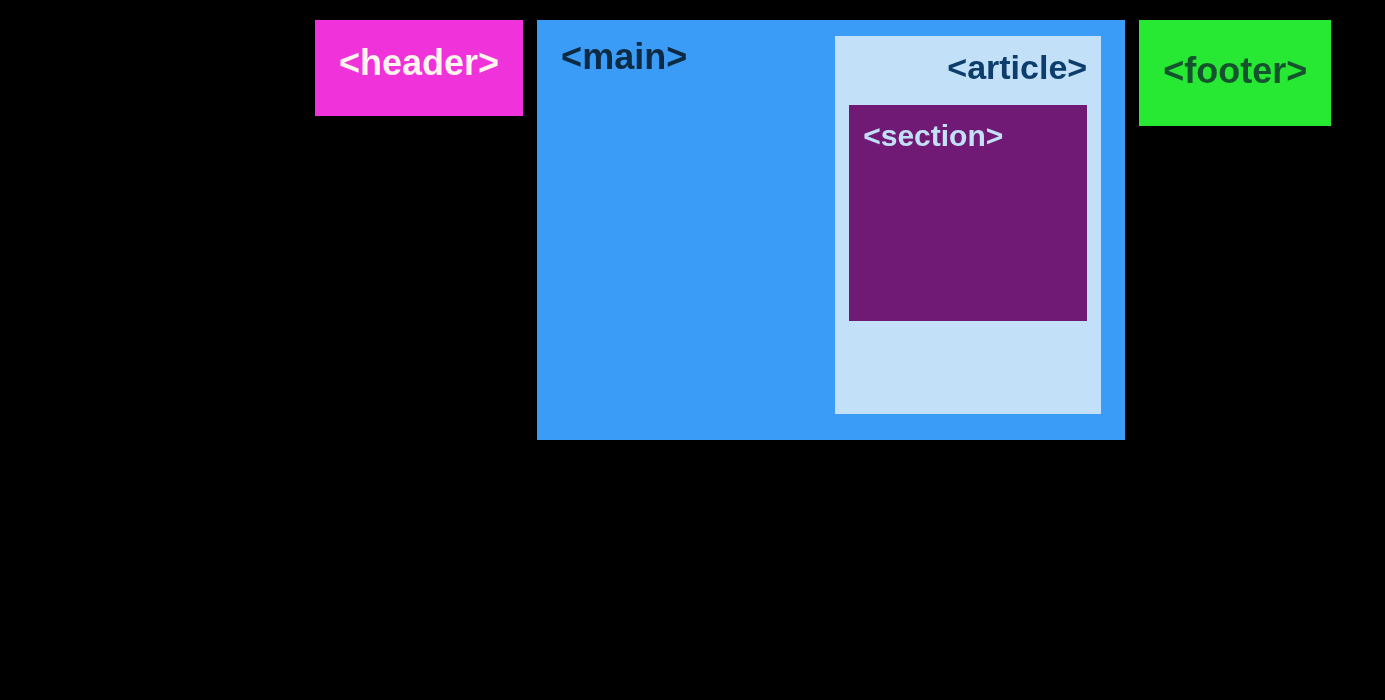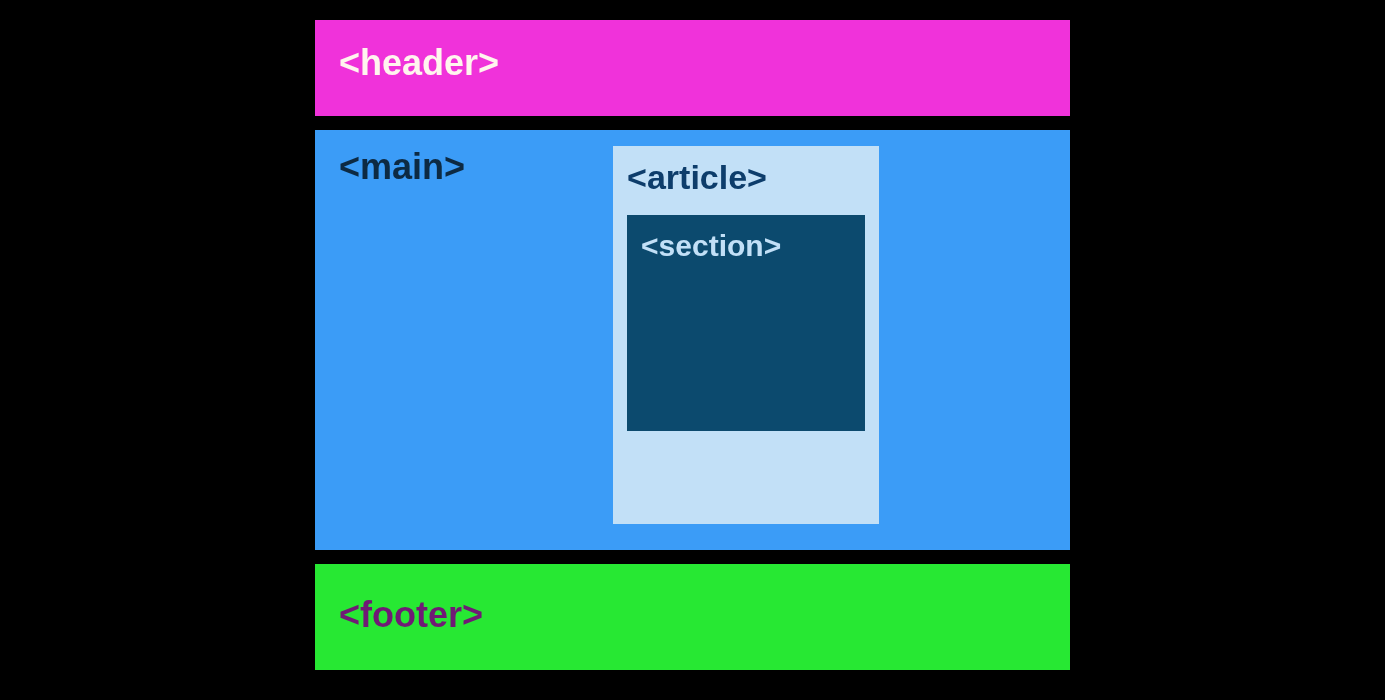--- a/index.html
+++ b/index.html
@@ -14,21 +14,21 @@
       font-family: "Segoe UI", "Helvetica Neue", Arial, sans-serif;
       font-weight: 600;
       display: flex;
       justify-content: center;
       align-items: flex-start;
     }
     .diagram-container {
       width: 755px;
       margin-top: 20px;
       display: flex;
-      flex-direction: column;
+      flex-direction: row;
       gap: 14px;
     }
     .header-box {
       background: #f032da;
       height: 96px;
       padding: 22px 24px;
     }
     .header-label {
       color: #fff5ee;
       font-size: 36px;
@@ -50,42 +50,42 @@
       width: 266px;
       height: 378px;
       margin-left: 108px;
       padding: 12px 14px;
       display: flex;
       flex-direction: column;
     }
     .article-label {
       color: #0d3d6b;
       font-size: 34px;
-      text-align: left;
+      text-align: right;
       margin-bottom: 18px;
     }
     .section-box {
-      background: #0c4a6e;
+      background: #701a75;
       height: 64px;
       padding: 14px 14px;
     }
     .section-label {
       color: #c2e0f7;
       font-size: 30px;
     }
     .section-box.empty {
       height: 76px;
     }
     .footer-box {
       background: #27e833;
       height: 106px;
       padding: 30px 24px;
     }
     .footer-label {
-      color: #701a75;
+      color: #14532d;
       font-size: 36px;
     }
   </style>
 </head>
 <body>
 
 <div class="diagram-container">
 
   <div class="header-box">
     <span class="header-label">&lt;header&gt;</span>

